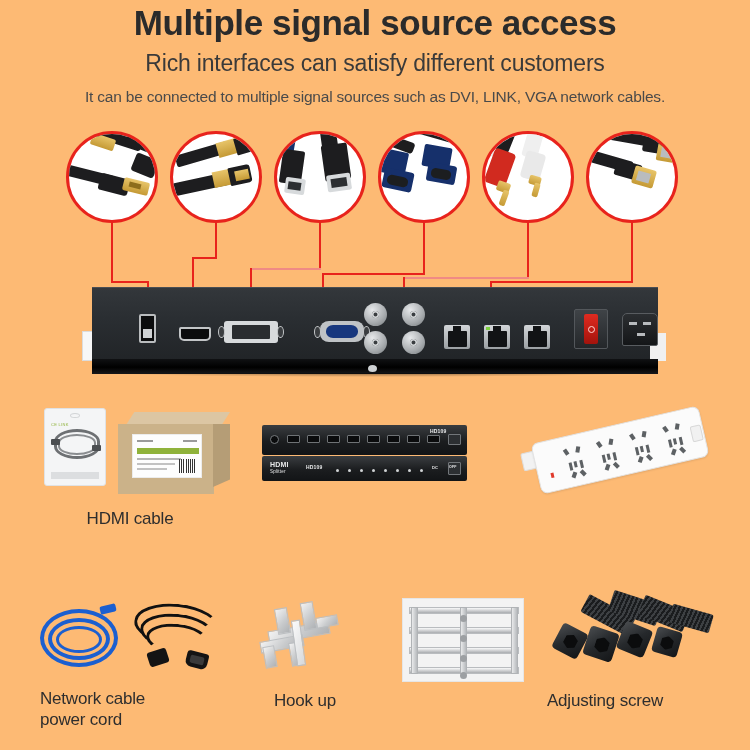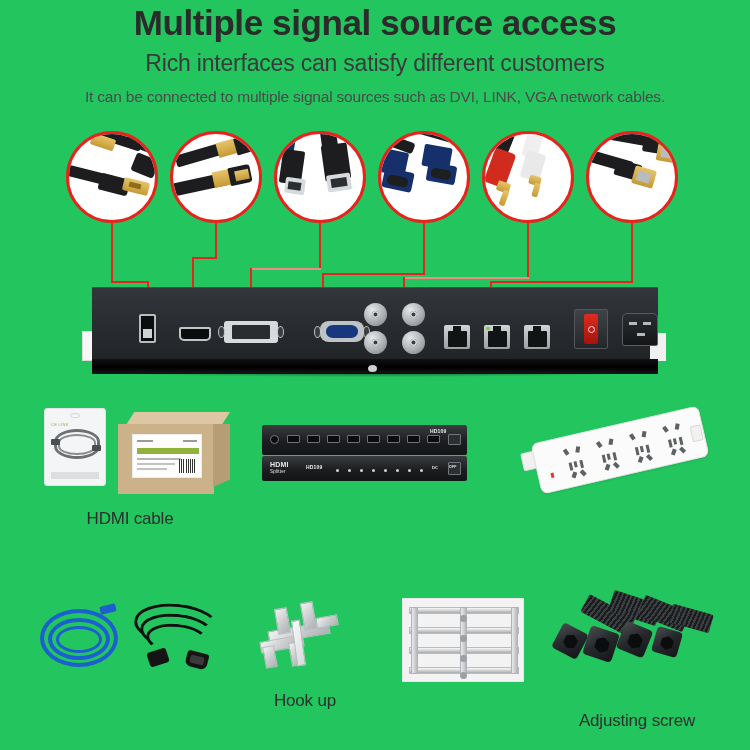--- a/index.html
+++ b/index.html
@@ -3,21 +3,21 @@
 <meta charset="utf-8">
 <title>Multiple signal source access</title>
 <style>
   * { box-sizing: border-box; margin: 0; padding: 0; }
   html, body {
     width: 750px; height: 750px;
     background: #ffffff;
     font-family: "Liberation Sans", sans-serif;
     overflow: hidden;
   }
-  .page { position: relative; width: 750px; height: 750px; background:#22c55e; }
+  .page { position: relative; width: 750px; height: 750px; background:#fdba74; }
 
   
   .title {
     position:absolute; left:0; top:3px; width:750px;
     text-align:center; font-size:35px; font-weight:700;
     color:#2b2b2b; letter-spacing:-0.4px;
   }
   .subtitle {
     position:absolute; left:0; top:50px; width:750px;
     text-align:center; font-size:23px; font-weight:400;
@@ -639,20 +639,22 @@
   <div class="cord" style="left:128px; top:602px; width:102px; height:76px;">
     <div class="wire" style="left:6px; top:2px; width:86px; height:42px; transform:rotate(6deg);"></div>
     <div class="wire" style="left:12px; top:12px; width:74px; height:36px; transform:rotate(6deg);"></div>
     <div class="wire" style="left:18px; top:22px; width:62px; height:30px; transform:rotate(6deg);"></div>
     <div class="plugA" style="left:20px; top:48px;"></div>
     <div class="plugB" style="left:58px; top:50px;">
       <div class="slot"></div>
     </div>
   </div>
 
+  <div class="acc-label" style="left:40px; top:688px; width:230px;">Network cable
+power cord</div>
 
   <div class="hook" style="left:250px; top:598px; width:110px; height:82px;">
     <div class="seg" style="left:18px; top:28px; width:62px; height:13px; transform:rotate(-10deg);"></div>
     <div class="seg" style="left:10px; top:40px; width:44px; height:12px; transform:rotate(-10deg);"></div>
     <div class="seg" style="left:26px; top:10px; width:13px; height:26px; transform:rotate(-10deg);"></div>
     <div class="seg" style="left:52px; top:4px; width:13px; height:28px; transform:rotate(-10deg);"></div>
     <div class="seg" style="left:66px; top:18px; width:22px; height:11px; transform:rotate(-10deg);"></div>
     <div class="seg" style="left:14px; top:48px; width:12px; height:22px; transform:rotate(-10deg);"></div>
     <div class="seg" style="left:40px; top:44px; width:11px; height:24px; transform:rotate(-10deg);"></div>
     <div class="seg" style="left:44px; top:22px; width:9px; height:46px; transform:rotate(-8deg); background:linear-gradient(120deg,#fbfbfb,#d6d8da);"></div>
@@ -691,15 +693,15 @@
       <div class="head" style="left:72px; top:30px; width:29px; height:29px; transform:rotate(22deg);"></div>
       <div class="hex" style="left:79px; top:38px; width:16px; height:16px; transform:rotate(22deg);"></div>
     </div>
     <div class="screw">
       <div class="shaft" style="--ang:98deg; left:122px; top:14px; width:42px; height:19px; transform:rotate(16deg);"></div>
       <div class="head" style="left:106px; top:34px; width:26px; height:26px; transform:rotate(16deg);"></div>
       <div class="hex" style="left:112px; top:41px; width:14px; height:14px; transform:rotate(16deg);"></div>
     </div>
   </div>
 
-  <div class="acc-label ctr" style="left:552px; top:690px; width:170px;margin-top:20px;">Adjusting screw</div>
+  <div class="acc-label ctr" style="left:520px; top:690px; width:170px;">Adjusting screw</div>
 
 </div>
 
 </body></html>

